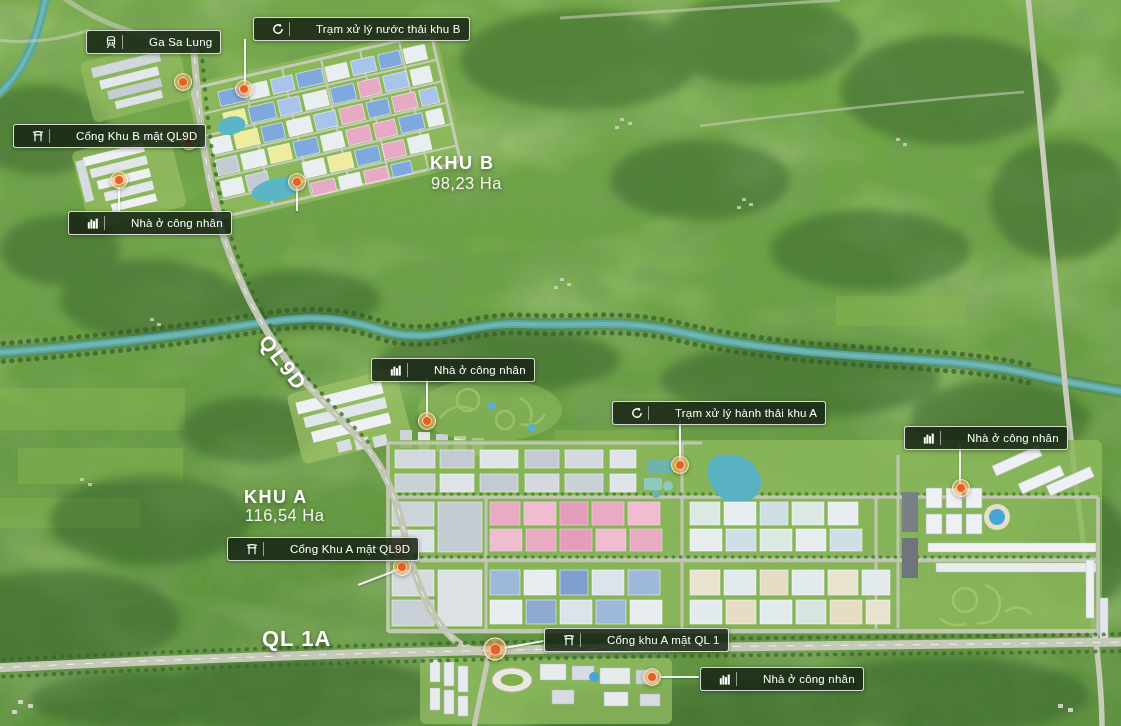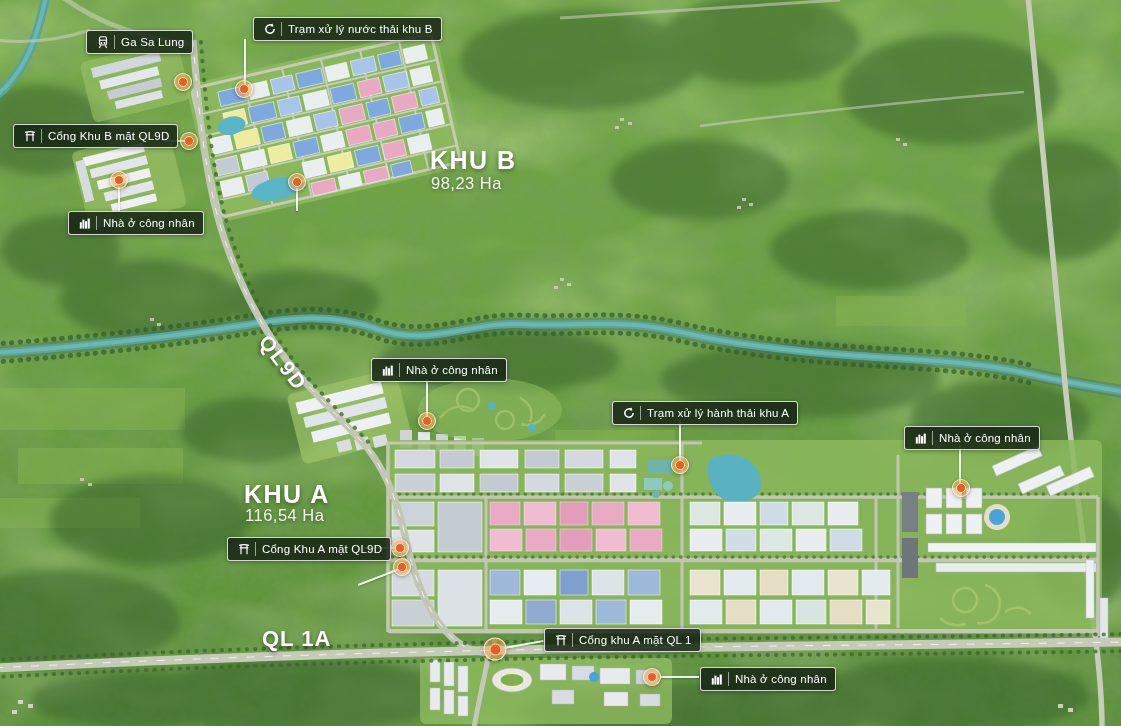--- a/index.html
+++ b/index.html
@@ -14,30 +14,30 @@
   
   .marker{position:absolute;width:16px;height:16px;border-radius:50%;
           background:rgba(247,166,90,.5);border:1.5px solid rgba(255,236,208,.95);
           box-shadow:0 1px 4px rgba(0,0,0,.35);transform:translate(-50%,-50%);}
   .marker::after{content:"";position:absolute;left:50%;top:50%;width:8px;height:8px;border-radius:50%;
           background:#e85f25;border:1px solid #ffd9b0;transform:translate(-50%,-50%);}
   .marker.big{width:21px;height:21px;}
   .marker.big::after{width:10px;height:10px;}
   
   .callout{position:absolute;display:inline-flex;align-items:center;height:20px;
-           padding:1px 8px 1px 10px;background:rgba(22,36,20,.86);
+           padding:1px 8px 1px 18px;background:rgba(22,36,20,.86);
            border:1px solid rgba(255,255,255,.82);border-radius:3px;
            color:#fff;font-size:11.5px;letter-spacing:.2px;white-space:nowrap;
-           box-shadow:0 1px 4px rgba(0,0,0,.35);}
+           box-shadow:0 1px 4px rgba(0,0,0,.35);gap:20px;}
   .callout .ico{display:flex;align-items:center;padding-right:5px;margin-right:6px;
            border-right:1px solid rgba(255,255,255,.55);height:14px;}
   .callout .txt{line-height:20px;}
   
-  .zone-title{position:absolute;color:#fff;font-weight:800;font-size:25px;letter-spacing:1.5px;
-           text-shadow:0 2px 5px rgba(0,0,0,.45);}
+  .zone-title{position:absolute;color:#fff;font-weight:800;font-size:18px;letter-spacing:1.5px;
+           text-shadow:0 2px 5px rgba(0,0,0,.45);margin-top:7px;}
   .zone-area{position:absolute;color:#f2f6ee;font-weight:400;font-size:16.5px;letter-spacing:.5px;
            text-shadow:0 1px 4px rgba(0,0,0,.45);}
   
   .road-name{position:absolute;color:#fff;font-weight:800;text-shadow:0 2px 4px rgba(0,0,0,.5);}
   .road-name.ql9d{left:247px;top:332px;width:72px;height:62px;display:flex;align-items:center;
            justify-content:center;font-size:21px;letter-spacing:2px;transform:rotate(52deg);}
   .road-name.ql1a{left:262px;top:626px;font-size:22px;letter-spacing:1px;}
 </style>
 </head>
 <body>

